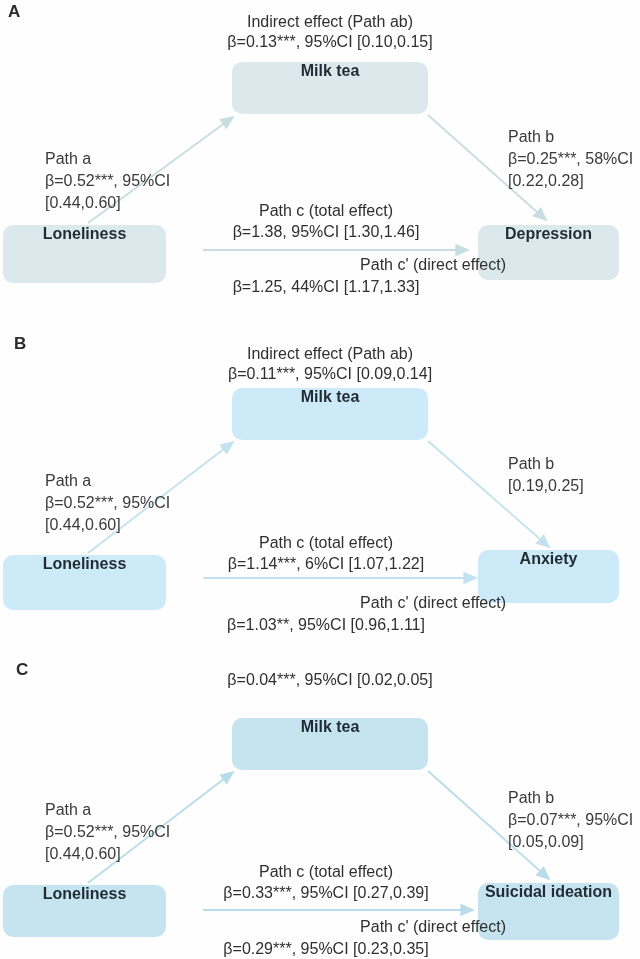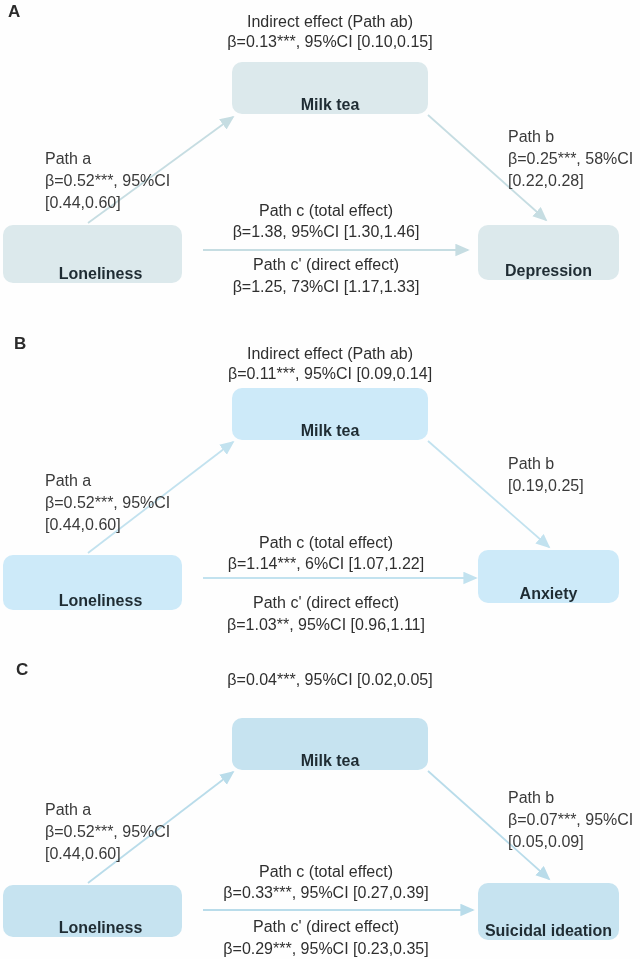--- a/index.html
+++ b/index.html
@@ -26,31 +26,31 @@
     --pa-top:131px;--pb-top:147px;
     --lon-top:245px;--lon-h:52px;--out-top:243px;--out-h:57px;
     --mc1:223px;--mc2:244px;--mc3:278px;--mc4:300px;
     --boxfill:#c6e3f0;--arrow:#b9dcea;}
 
   .letter{position:absolute;left:var(--ltr-x);top:var(--ltr-y);
     font-size:17px;font-weight:700;color:#2b2b2b;}
   .indirect{position:absolute;left:120px;width:420px;top:var(--ind-top);
     text-align:center;font-size:16px;line-height:20px;color:#2f2f2f;}
   .box{position:absolute;border-radius:10px;background:var(--boxfill);
-    display:flex;align-items:flex-end;justify-content:center;
+    display:flex;align-items:flex-start;justify-content:center;
     font-size:16px;font-weight:700;color:#1f2c33;}
   .mediator{left:232px;top:var(--mt-top);width:196px;height:52px;}
-  .predictor{left:3px;top:var(--lon-top);width:163px;height:var(--lon-h);padding-left:16px;}
+  .predictor{left:3px;top:var(--lon-top);width:163px;height:var(--lon-h);}
   .outcome{left:478px;top:var(--out-top);width:141px;height:var(--out-h);}
   .plabel{position:absolute;font-size:16px;line-height:22px;color:#3a3a3a;white-space:nowrap;}
   .pa{left:45px;top:var(--pa-top);margin-top:28px;}
   .pb{left:508px;top:var(--pb-top);}
   .mid{position:absolute;left:146px;width:360px;text-align:center;
     font-size:16px;color:#2f2f2f;}
-  .m1{top:var(--mc1);} .m2{top:var(--mc2);} .m3{top:var(--mc3);} .m4{top:var(--mc4);}
+  .m1{top:var(--mc1);} .m2{top:var(--mc2);} .m3{top:var(--mc3);text-align:right;} .m4{top:var(--mc4);}
   .arrows{position:absolute;left:0;top:0;width:640px;height:100%;}
   .arrows line{stroke:var(--arrow);stroke-width:1.8;}
   .arrows marker path{fill:var(--arrow);}
 </style>
 </head>
 <body>
 
 <section class="panel" id="panelA">
   <svg class="arrows" viewBox="0 0 640 320">
     <defs>
@@ -82,21 +82,21 @@
   </div>
   <div class="box predictor">
     <span>Loneliness</span>
   </div>
   <div class="box outcome">
     <span>Depression</span>
   </div>
   <div class="mid m1">Path c (total effect)</div>
   <div class="mid m2">β=1.38, 95%CI [1.30,1.46]</div>
   <div class="mid m3">Path c' (direct effect)</div>
-  <div class="mid m4">β=1.25, 73%CI [1.17,1.33]</div>
+  <div class="mid m4">β=1.25, 44%CI [1.17,1.33]</div>
 </section>
 
 <section class="panel" id="panelB">
   <svg class="arrows" viewBox="0 0 640 320">
     <defs>
       <marker id="headB" markerWidth="9" markerHeight="8" refX="7" refY="3.5" orient="auto">
         <path d="M0,0 L8,3.5 L0,7 Z"></path>
       </marker>
     </defs>
     <line x1="88" y1="233" x2="233" y2="122" marker-end="url(#headB)"></line>

